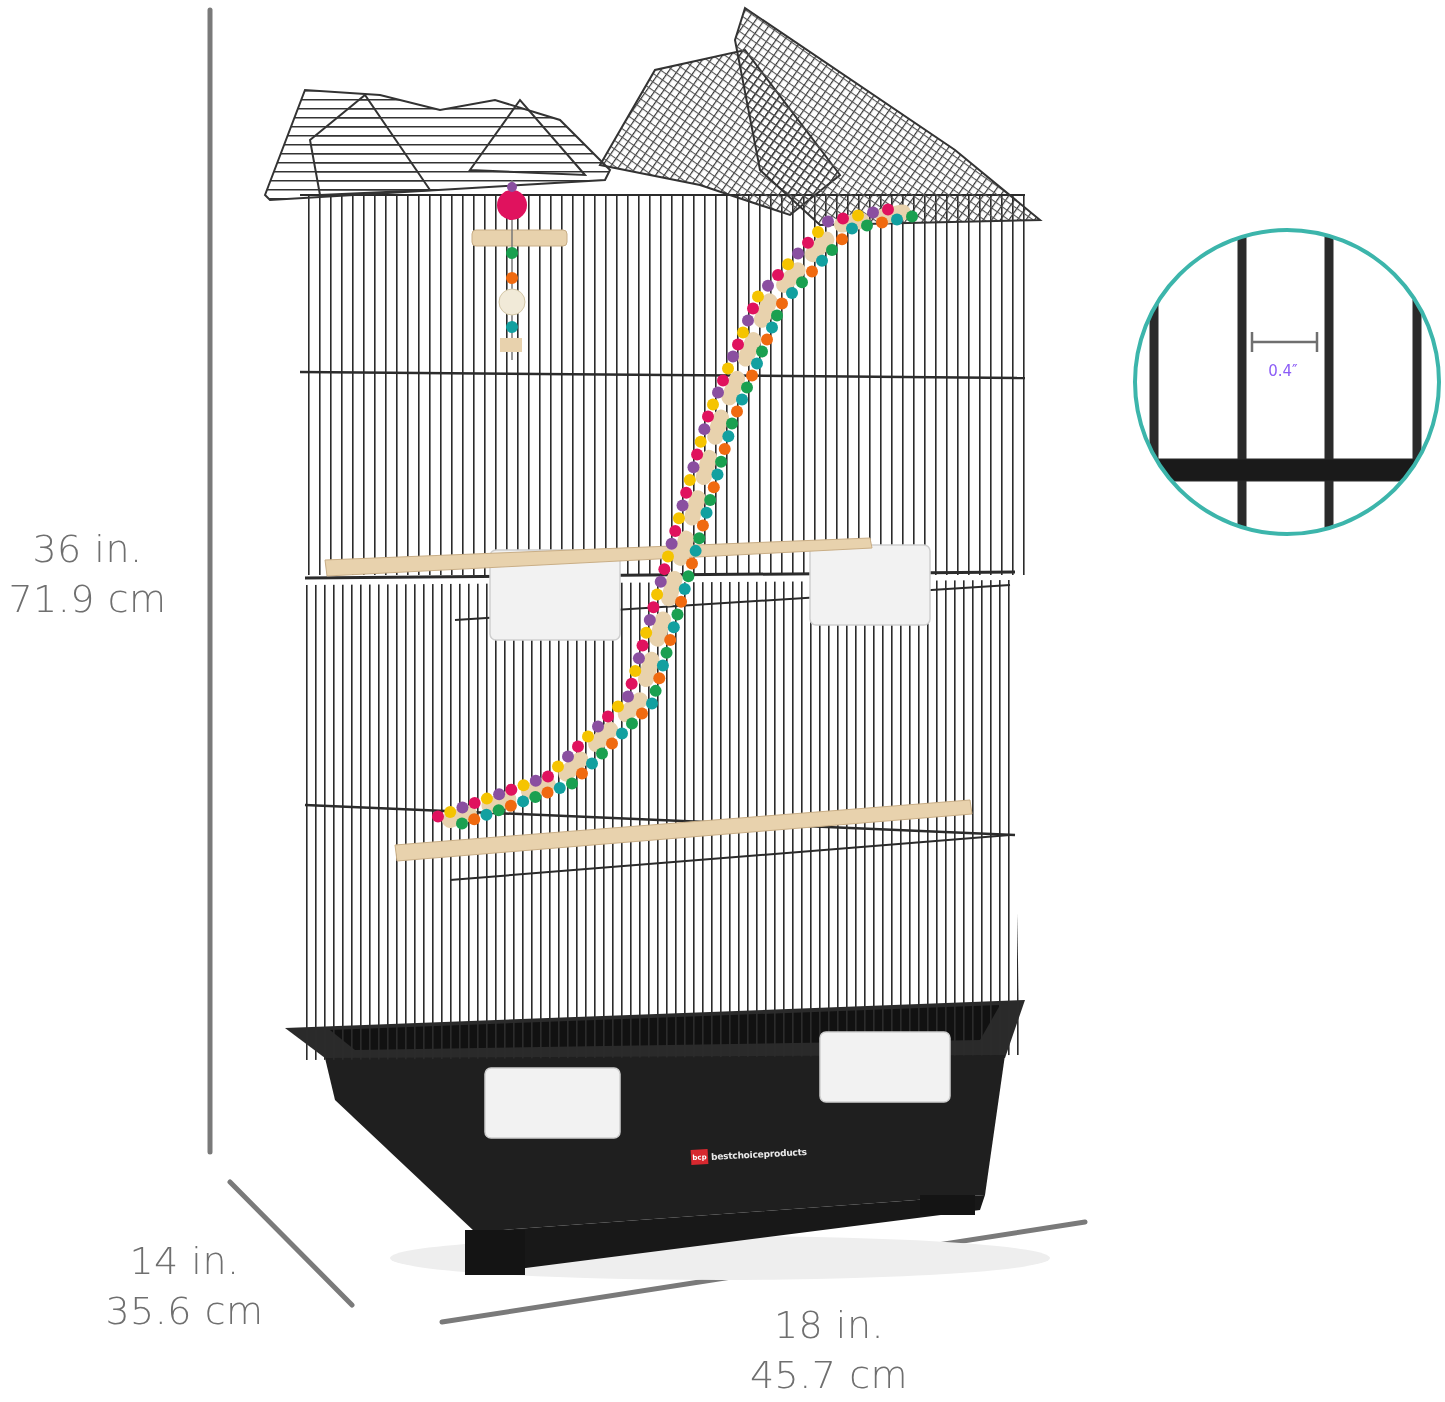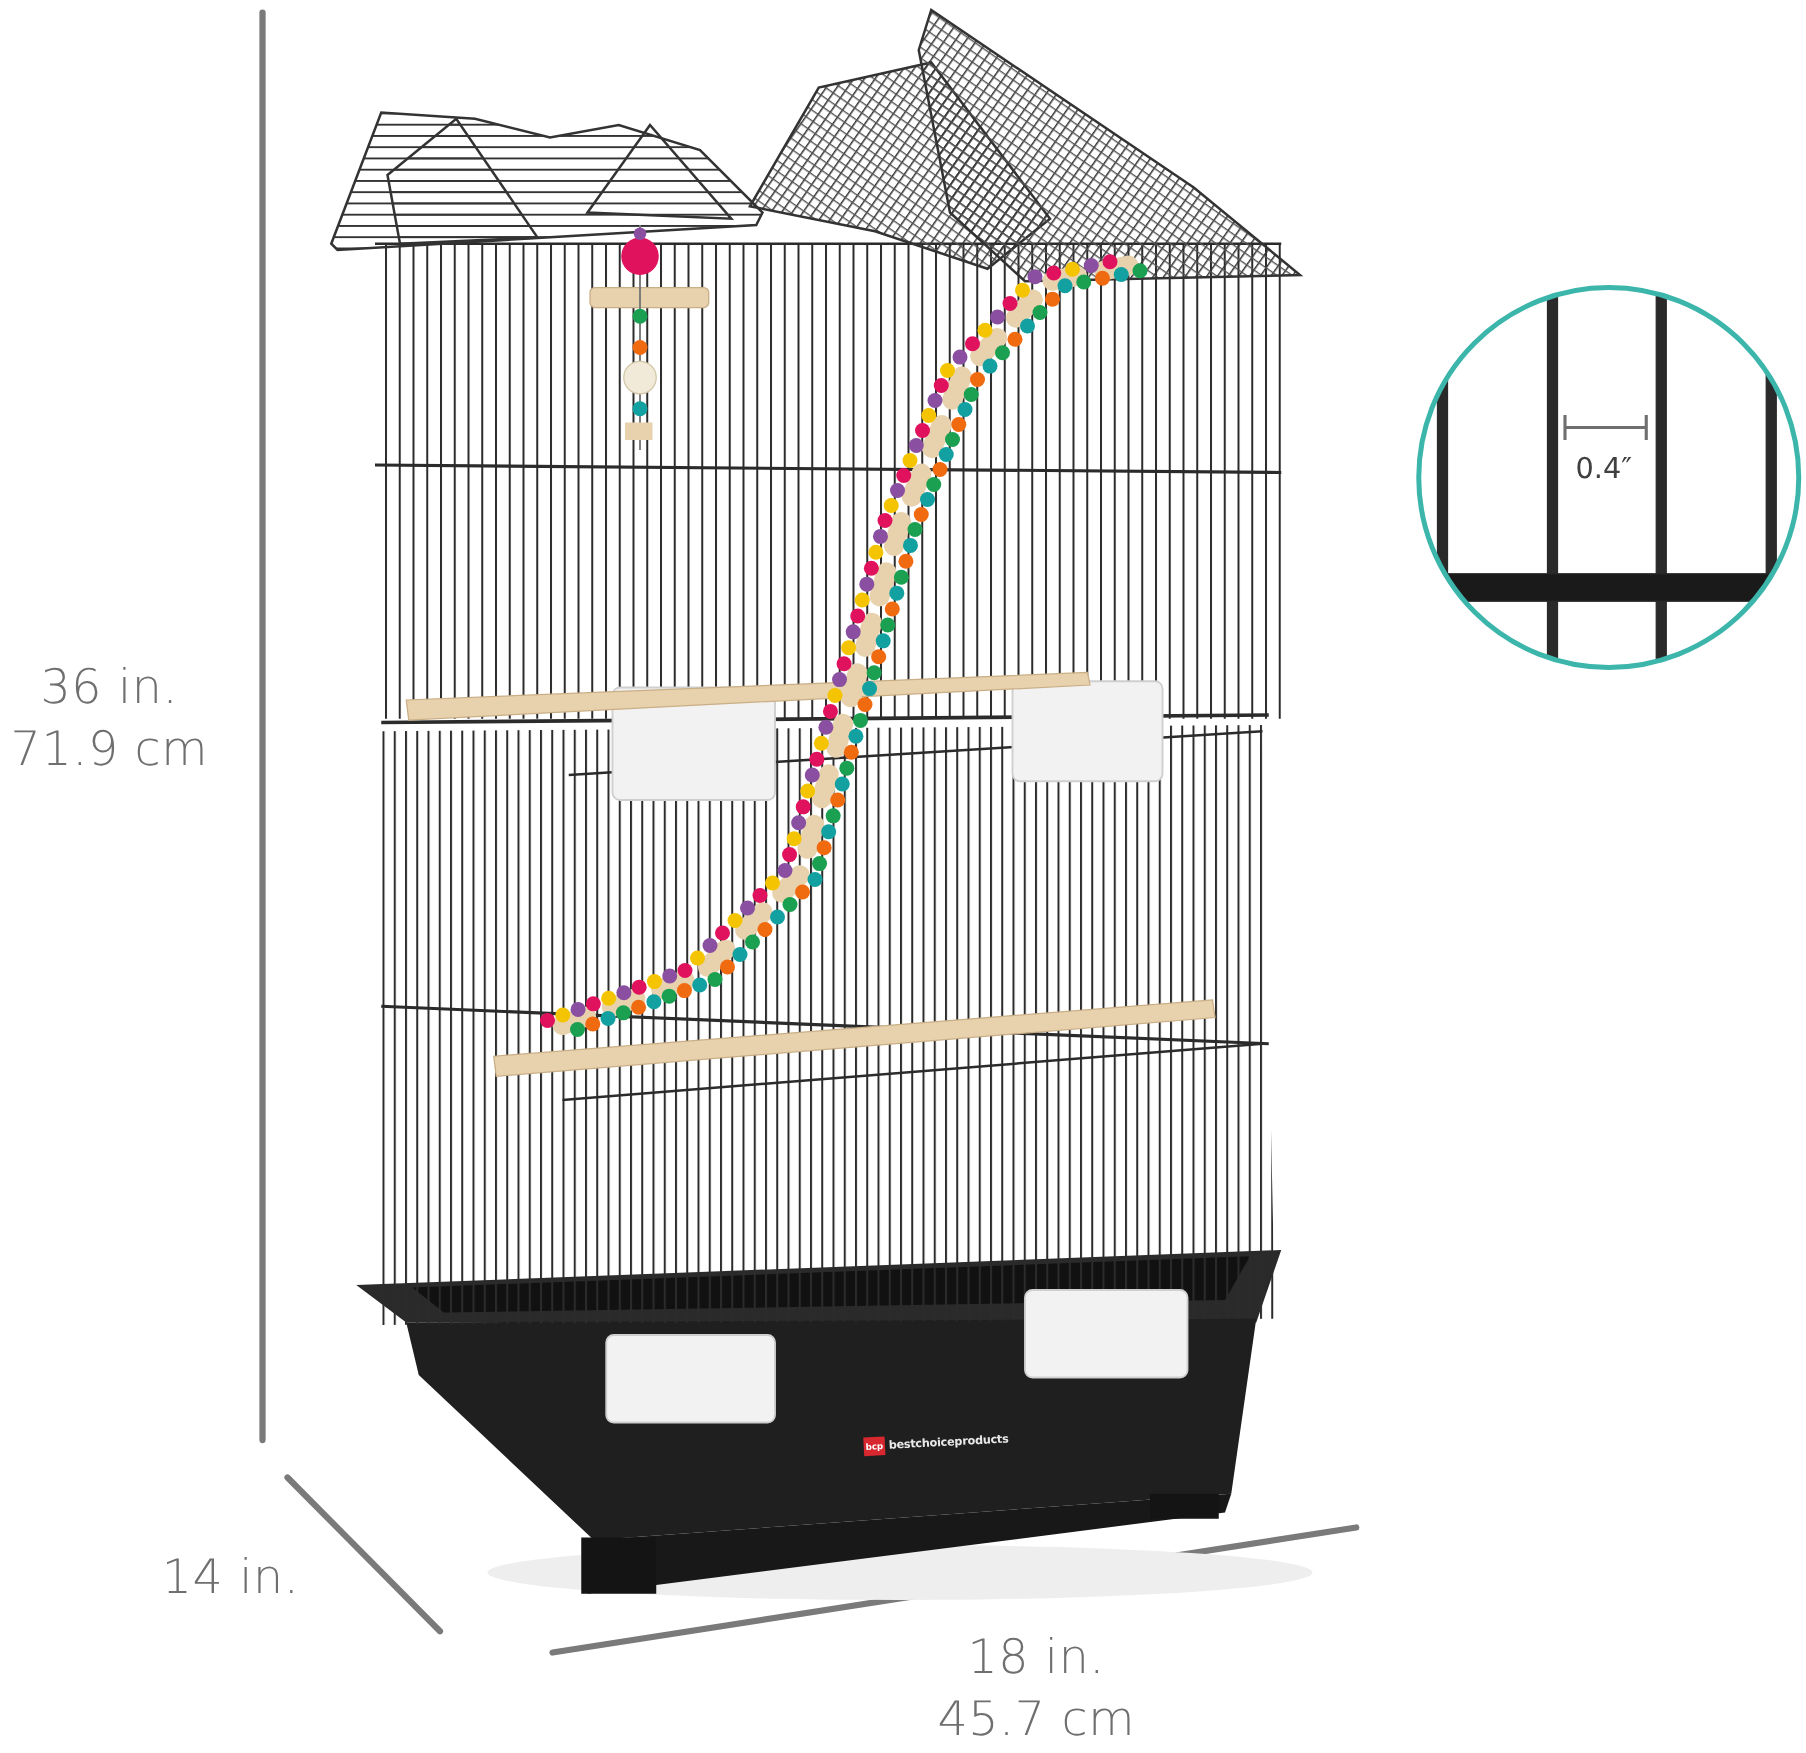--- a/index.html
+++ b/index.html
@@ -6,21 +6,21 @@
   body { width: 1445px; height: 1402px; position: relative; overflow: hidden;
          font-family: "DejaVu Sans", sans-serif; color: #6b6b6b; }
   .stage { position: absolute; left: 0; top: 0; width: 1445px; height: 1402px; }
   .dim-label { position: absolute; text-align: center; font-weight: 300;
                font-size: 38px; line-height: 50px; color: #6f6f6f; letter-spacing: 0.5px; }
   .dim-label span { display: block; }
   #height-label { left: 0; top: 524px; width: 175px; }
   #depth-label  { left: 92px; top: 1236px; width: 185px; text-align: center; }
   #width-label  { left: 734px; top: 1300px; width: 190px; }
   .inset-text { position: absolute; left: 1248px; top: 362px; width: 70px; text-align: center;
-                font-size: 23px; color: #404040; }
+                font-size: 15px; color: #8b5cf6; }
   .brand { position: absolute; left: 691px; top: 1150px; display: flex; align-items: center;
            gap: 3px; transform: rotate(-3deg); transform-origin: left center; }
   .brand-logo { width: 17px; height: 15px; background: #d7282f; color: #fff; font-size: 7px;
                 display: flex; align-items: center; justify-content: center; font-weight: bold; }
   .brand-text { color: #e9e9e9; font-size: 9px; font-weight: bold; letter-spacing: -0.2px; }
   svg { position: absolute; left: 0; top: 0; }
 </style>
 </head>
 <body>
 
@@ -261,18 +261,19 @@
     <div class="brand-logo">bcp</div>
     <div class="brand-text">bestchoiceproducts</div>
   </div>
 
   <div class="dim-label" id="height-label">
     <span>36 in.</span>
     <span>71.9 cm</span>
   </div>
   <div class="dim-label" id="depth-label">
     <span>14 in.</span>
+    <span>35.6 cm</span>
   </div>
   <div class="dim-label" id="width-label">
     <span>18 in.</span>
     <span>45.7 cm</span>
   </div>
 </div>
 
 </body></html>

